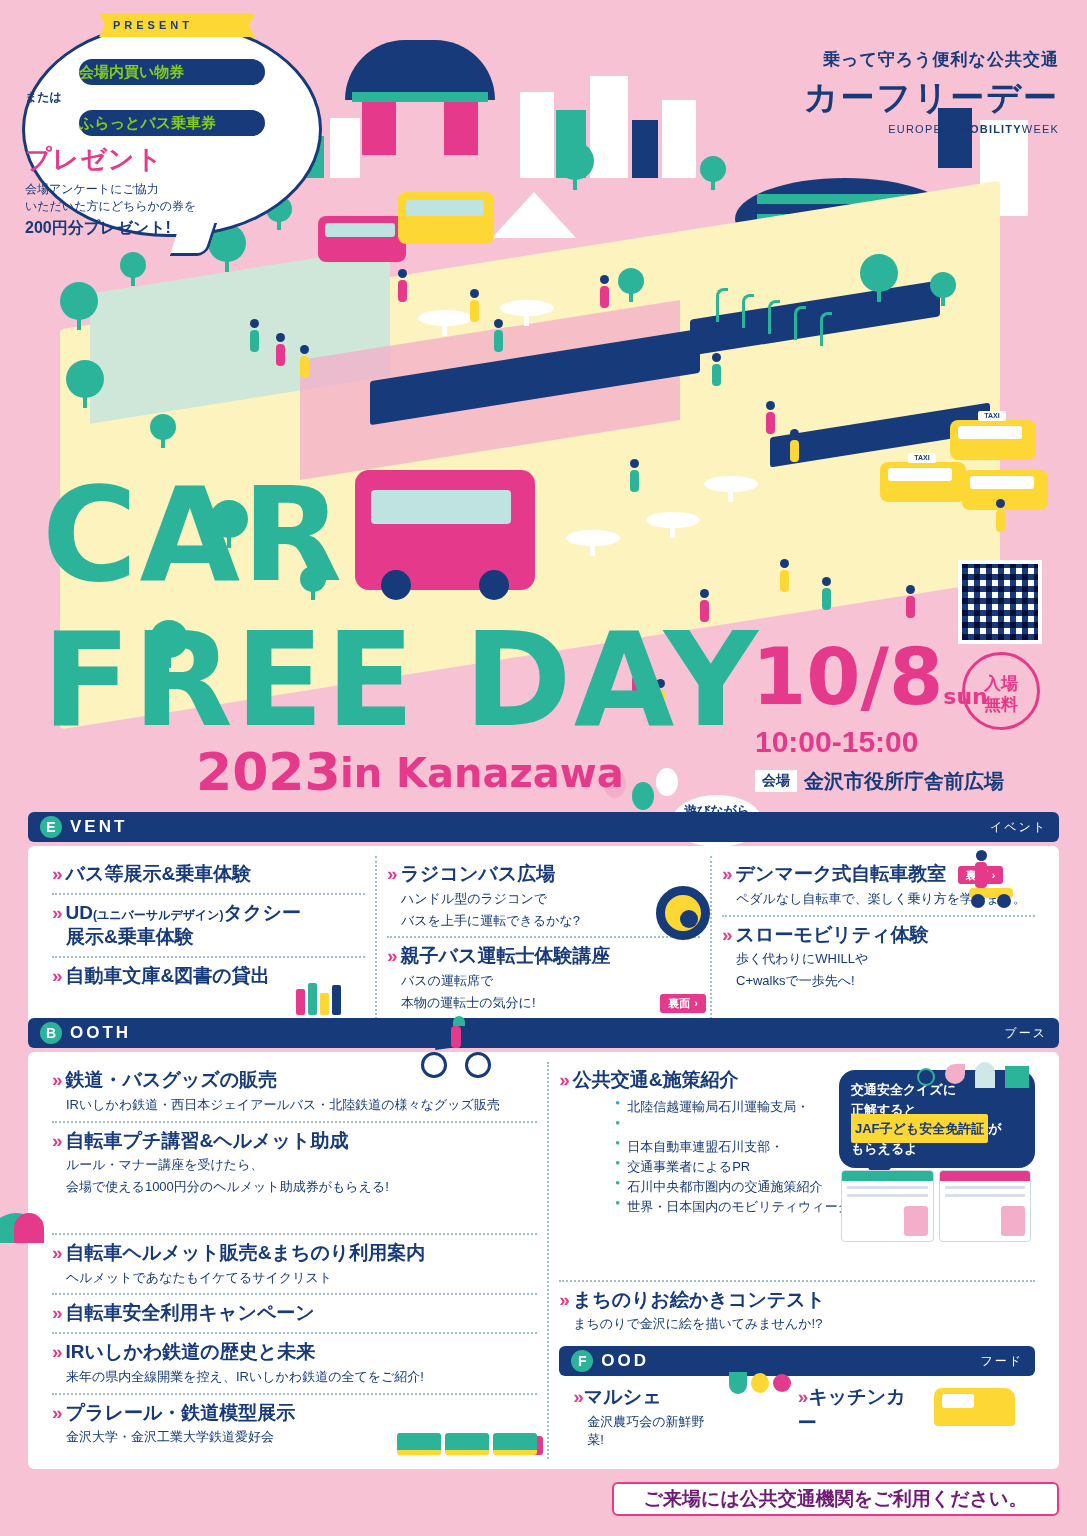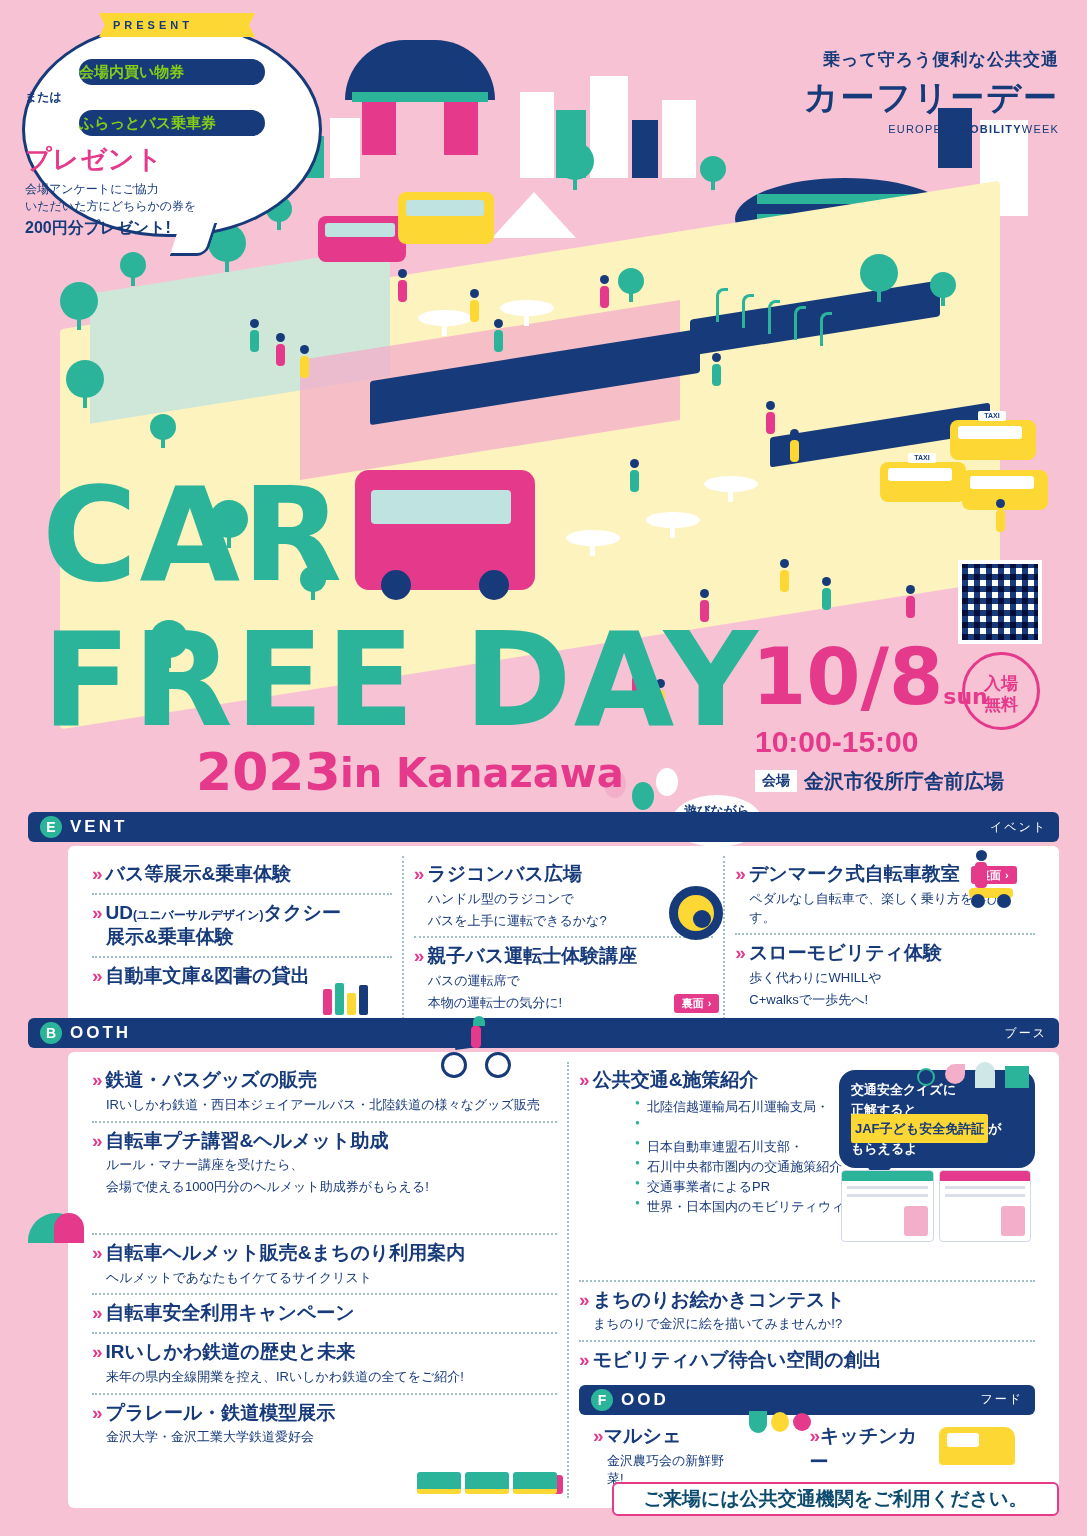--- a/index.html
+++ b/index.html
@@ -175,21 +175,21 @@
   .sec-head {
     height:30px; background:#173a7a; border-radius:6px; color:#fff;
     display:flex; align-items:center; padding:0 12px; font-size:17px; font-weight:bold; letter-spacing:3px;
   }
   .sec-head .circle {
     width:22px; height:22px; border-radius:50%; background:#2bb49a; color:#fff; font-size:14px;
     display:flex; align-items:center; justify-content:center; margin-right:8px; letter-spacing:0;
   }
   .sec-head .jp { margin-left:auto; font-size:12px; letter-spacing:2px; font-weight:normal; }
 
-  .panel { background:#fff; border-radius:6px; margin-top:4px; padding:10px 14px; position:relative;margin-left:40px; }
+  .panel { background:#fff; border-radius:6px; margin-top:4px; padding:10px 14px; position:relative; }
   .cols { display:flex; }
   .col { flex:1; padding:0 10px; position:relative; }
   .col + .col { border-left:2px dotted #9fc0c8; }
 
   .item { padding:6px 0; }
   .item + .item { border-top:2px dotted #9fc0c8; }
   .item h3 { margin:0; font-size:19px; color:#173a7a; font-weight:bold; line-height:1.3; }
   .item h3 .arrow { color:#e5398b; margin-right:3px; }
   .item h3 .small { font-size:12px; }
   .item p { margin:3px 0 0 14px; font-size:13px; color:#173a7a; line-height:1.45; }
@@ -217,21 +217,21 @@
   .licenses .card .bar { height:10px; background:#2bb49a; }
   .licenses .card .ph { position:absolute; right:5px; bottom:5px; width:24px; height:30px; background:#f3aec9; border-radius:3px;}
   .licenses .card .ln { margin:5px 5px 0 5px; height:3px; background:#d9dee8; }
 
   
   .food-head { margin-top:6px; }
   .food-panel { padding:8px 14px 10px 14px; }
 
   .footer {
     position:absolute; left:612px; top:1482px; width:447px; height:34px; background:#fff;
-    border:2px solid #e5398b; border-radius:6px; color:#0c4a6e; font-size:19px; font-weight:bold;
+    border:2px solid #e5398b; border-radius:6px; color:#701a75; font-size:19px; font-weight:bold;
     display:flex; align-items:center; justify-content:center;
   }
 
   
   .ill { position:absolute; }
   .steering { width:54px; height:54px; border-radius:50%; border:9px solid #173a7a; background:#fdd835; }
   .steering:before { content:""; position:absolute; left:15px; top:15px; width:18px; height:18px; border-radius:50%; background:#173a7a;}
   .books { display:flex; gap:3px; align-items:flex-end; }
   .books i { display:block; width:9px; border-radius:2px; }
   .helmet { width:56px; height:30px; border-radius:30px 30px 0 0; background:#2bb49a; position:relative;}
@@ -548,22 +548,22 @@
           </div>
         </div>
 
         <div class="col">
           <div class="item" style="min-height:160px;">
             <h3><span class="arrow">»</span><span>公共交通&amp;施策紹介</span></h3>
             <ul class="bullets">
               <li>北陸信越運輸局石川運輸支局・</li>
               <li style="list-style:none;text-align:right;"><span style="position:relative;left:0;">石川県バス協会・</span></li>
               <li><span>日本自動車連盟石川支部・</span></li>
+              <li><span>交通事業者によるPR</span></li>
               <li>石川中央都市圏内の交通施策紹介</li>
-              <li><span>交通事業者によるPR</span></li>
               <li>世界・日本国内のモビリティウィークの取組み</li>
             </ul>
 
             <div class="quizbubble">
               <div>交通安全クイズに</div>
               <div>正解すると</div>
               <div><span class="hl">JAF子ども安全免許証</span><span>が</span></div>
               <div>もらえるよ</div>
             </div>
 
@@ -587,23 +587,20 @@
             <h3><span class="arrow">»</span><span>まちのりお絵かきコンテスト</span></h3>
             <p>まちのりで金沢に絵を描いてみませんか!?</p>
             <div class="ill" style="right:8px;top:-4px;width:120px;height:44px;">
               <div style="position:absolute;left:0;top:10px;width:18px;height:18px;border:2px solid #2bb49a;border-radius:50%;"></div>
               <div style="position:absolute;left:28px;top:6px;width:20px;height:20px;border-radius:50% 0 50% 50%;background:#f3aec9;"></div>
               <div style="position:absolute;left:58px;top:4px;width:20px;height:26px;background:#cfe7e6;border-radius:10px 10px 0 0;"></div>
               <div style="position:absolute;left:88px;top:8px;width:24px;height:22px;background:#2bb49a;"></div>
             </div>
           </div>
 
-          <div class="item">
-            <h3><span class="arrow">»</span><span>モビリティハブ待合い空間の創出</span></h3>
-          </div>
 
           <div class="sec-head food-head">
             <span class="circle">F</span>
             <span>OOD</span>
             <span class="jp">フード</span>
           </div>
           <div class="food-panel" style="position:relative;">
             <div style="display:flex;align-items:flex-start;gap:20px;">
               <div>
                 <h3 style="margin:0;font-size:19px;font-weight:bold;color:#173a7a;"><span class="arrow" style="color:#e5398b;">»</span><span>マルシェ</span></h3>

